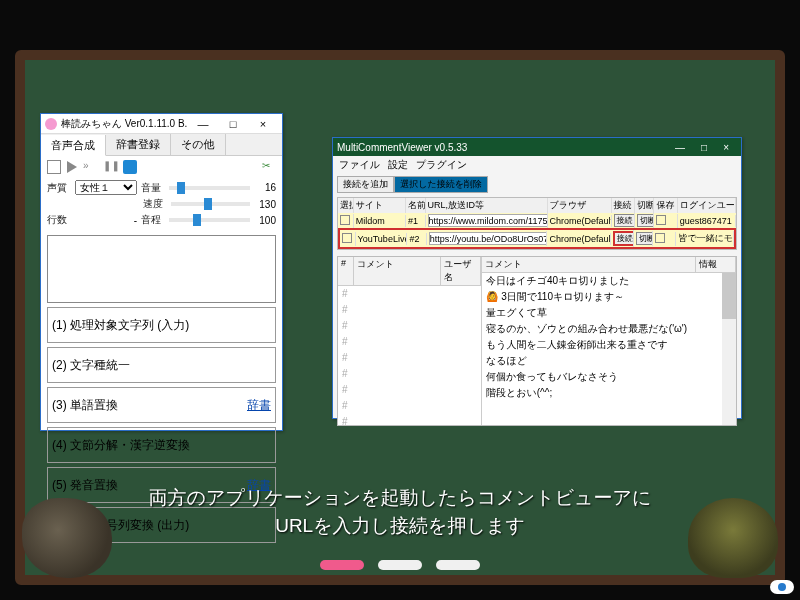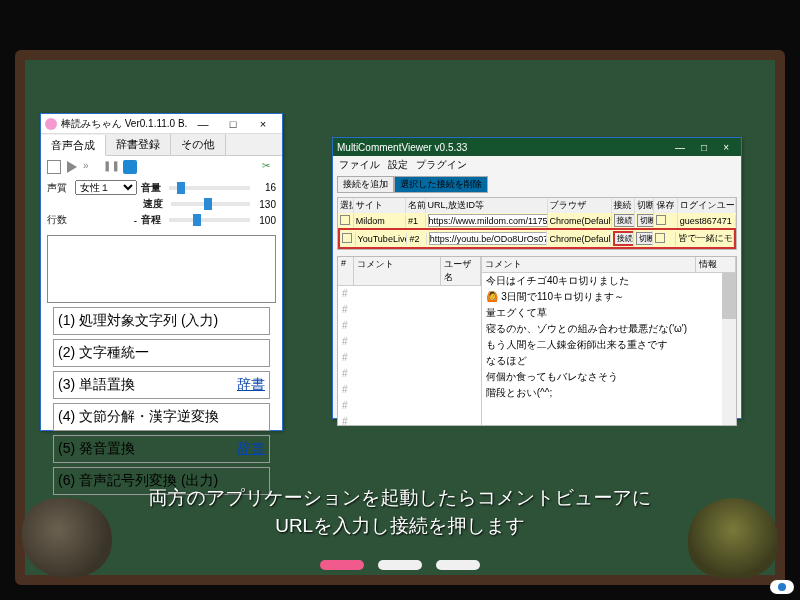--- a/index.html
+++ b/index.html
@@ -27,26 +27,26 @@
   .winbtn { width:30px; height:18px; display:flex; align-items:center; justify-content:center; font-size:11px;}
   .tabs { display:flex; height:22px; background:#f0f0f0; border-bottom:1px solid #ccc;}
   .tab { padding:3px 10px; font-size:11px; border-right:1px solid #ccc; background:#eee;}
   .tab.active { background:#fff; border-bottom:1px solid #fff; position:relative; top:1px;}
   .toolbar { display:flex; gap:6px; padding:4px 6px; align-items:center;}
   .ticon2 { width:14px; height:14px; display:inline-block;}
   .sliders { padding:2px 6px;}
   .srow { display:flex; align-items:center; gap:4px; font-size:10px; margin-bottom:2px;}
   .srow label { min-width:24px; color:#222;}
   .sselect { font-size:10px; width:62px;}
-  .stot { width:24px;font-weight:bold;}
+  .stot { width:24px;}
   .strack { flex:1; height:4px; background:#e6e6e6; position:relative;}
   .sthumb { position:absolute; width:8px; height:12px; background:#2a8ad4; top:-4px;}
   .sval { width:22px; text-align:right;}
   .txtarea { margin:4px 6px; height:68px; border:1px solid #888; background:#fff;}
-  .listrow { margin:0 12px; display:flex; align-items:center; border:1px solid #999; height:28px; padding:0 4px; margin-top:4px; font-size:14px; justify-content:space-between;}
+  .listrow { margin:0 6px; display:flex; align-items:center; border:1px solid #999; height:36px; padding:0 4px; margin-top:4px; font-size:12px; justify-content:space-between;}
   .linklike { color:#0645ad; text-decoration:underline; cursor:pointer;}
   
   .win-r { left:332px; top:137px; width:410px; height:282px; background:#f4f4f4;}
   .rtitle { background:#14532d; color:#fff; height:18px; display:flex; align-items:center; padding:0 4px; font-size:10px;}
   .rtitle .spacer{flex:1;}
   .menu { display:flex; gap:8px; padding:2px 6px; font-size:10px; background:#f4f4f4;}
   .rtabrow { display:flex; font-size:9px;}
   .rtab { border:1px solid #aaa; padding:1px 5px; background:#eee;}
   .rtab.active{ background:#0369a1;}
   .conntbl { margin:2px 4px; border:1px solid #bbb; font-size:9px;}

